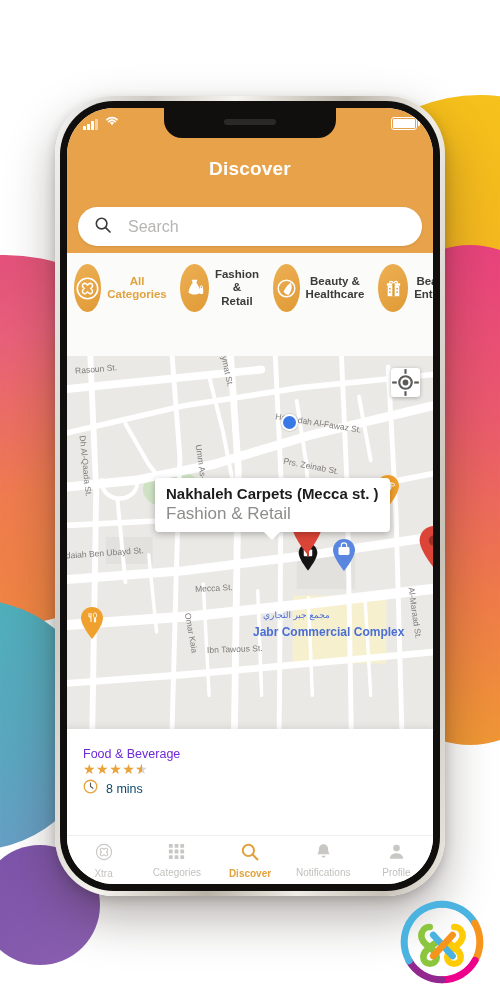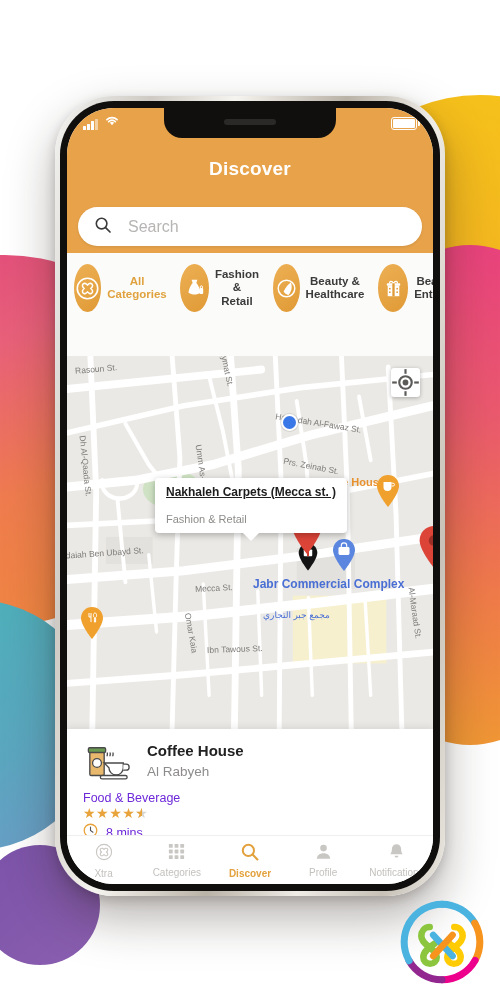--- a/index.html
+++ b/index.html
@@ -126,39 +126,39 @@
   .map{
     position:absolute;top:248px;left:0;right:0;bottom:155px;
     background:#ebe9e5;overflow:hidden;z-index:10;
   }
   .map svg{position:absolute;inset:0;width:100%;height:100%;}
   .maplabel{
     position:absolute;font-size:8.5px;color:#7e7c79;white-space:nowrap;
     pointer-events:none;
   }
   .poi-orange{color:#e8922f;font-weight:bold;font-size:11px;}
-  .poi-blue{color:#4a6fd4;font-weight:bold;font-size:12px;text-align:center;line-height:13px;}
+  .poi-blue{color:#4a6fd4;font-weight:bold;font-size:12px;text-align:center;line-height:13px;margin-top:48px;}
   .poi-ar{color:#4a6fd4;font-size:9px;text-align:left;}
 
   .locate-btn{
     position:absolute;right:13px;top:12px;width:29px;height:29px;background:#fff;
     border-radius:3px;box-shadow:0 1px 4px rgba(0,0,0,.28);
     display:flex;align-items:center;justify-content:center;z-index:18;
   }
   .bluedot{
     position:absolute;width:13px;height:13px;border-radius:50%;background:#3b78e7;
     border:2px solid #fff;box-shadow:0 0 0 1px rgba(0,0,0,.10);
   }
   .pin{position:absolute;width:26px;height:34px;}
   .callout{
     position:absolute;background:#fff;border-radius:4px;padding:7px 11px 8px;
     box-shadow:0 2px 7px rgba(0,0,0,.28);z-index:19;
   }
-  .callout .c-title{font-size:12px;font-weight:bold;color:#1d1d1d;white-space:nowrap;text-decoration:underline;}
-  .callout .c-sub{font-size:11px;color:#8d8c8a;margin-top:14px;}
+  .callout .c-title{font-size:15px;font-weight:bold;color:#1d1d1d;white-space:nowrap;}
+  .callout .c-sub{font-size:17px;color:#8d8c8a;margin-top:2px;}
   .callout::after{
     content:"";position:absolute;left:50%;bottom:-8px;transform:translateX(-50%);
     border-left:9px solid transparent;border-right:9px solid transparent;
     border-top:9px solid #fff;
   }
 
   
   .card{
     position:absolute;left:0;right:0;bottom:48px;height:107px;background:#fff;
     z-index:25;padding:13px 16px 0;box-sizing:border-box;
@@ -166,21 +166,21 @@
   }
   .card-top{display:flex;align-items:flex-start;gap:14px;}
   .card-icon{width:50px;height:44px;flex:none;}
   .card-name{font-size:15px;font-weight:bold;color:#222;}
   .card-area{font-size:13.5px;color:#8d8c8a;margin-top:5px;}
   .card-cat{font-size:12.5px;color:#6d28d9;margin-top:5px;}
   .stars{margin-top:1px;display:flex;gap:.5px;font-size:14px;color:#e8a33b;line-height:14px;}
   .star-half{position:relative;color:#d8d6d3;}
   .star-half span{position:absolute;left:0;top:0;width:50%;overflow:hidden;color:#e8a33b;}
   .timerow{display:flex;align-items:center;gap:8px;margin-top:3px;}
-  .timetxt{font-size:12.5px;color:#6d28d9;}
+  .timetxt{font-size:12.5px;color:#0c4a6e;}
 
   
   .tabbar{
     position:absolute;left:0;right:0;bottom:0;height:48px;background:#fff;
     display:flex;align-items:center;z-index:30;border-top:1px solid #f0efed;
   }
   .tab{flex:1;display:flex;flex-direction:column;align-items:center;gap:2px;}
   .tab-label{font-size:10px;color:#c3c1bd;}
   .tab.active .tab-label{color:#e2a13c;font-weight:bold;}
 
@@ -416,37 +416,20 @@
             <line x1="10" y1="0.8" x2="10" y2="4" stroke="#5c5b59" stroke-width="1.5"></line>
             <line x1="10" y1="16" x2="10" y2="19.2" stroke="#5c5b59" stroke-width="1.5"></line>
             <line x1="0.8" y1="10" x2="4" y2="10" stroke="#5c5b59" stroke-width="1.5"></line>
             <line x1="16" y1="10" x2="19.2" y2="10" stroke="#5c5b59" stroke-width="1.5"></line>
           </svg>
         </span>
       </div>
     </div>
 
     <div class="card">
-      <div class="card-top">
-        <div class="card-icon">
-          <svg width="50" height="44" viewBox="0 0 52 46">
-            <rect x="7" y="10" width="15" height="25" rx="1.4" fill="#e8b86d" stroke="#4a4a4a" stroke-width="1.4"></rect>
-            <rect x="5.5" y="6" width="18" height="5" rx="1.4" fill="#6a9a52" stroke="#4a4a4a" stroke-width="1.4"></rect>
-            <circle cx="14.5" cy="22" r="4.6" fill="#fff" stroke="#4a4a4a" stroke-width="1.3"></circle>
-            <path d="M25 11c1 1.6 0 2.6 0 4M28 11c1 1.6 0 2.6 0 4M31 11c1 1.6 0 2.6 0 4" stroke="#3e3e3e" stroke-width="1.3" fill="none"></path>
-            <path d="M22 22h20v5a7.5 7.5 0 0 1-15 0z" fill="#fff" stroke="#4a4a4a" stroke-width="1.4"></path>
-            <path d="M42 23.2h3a3.1 3.1 0 0 1 0 6.2h-3" stroke="#4a4a4a" stroke-width="1.4" fill="#fff"></path>
-            <rect x="18" y="35" width="28" height="3.6" rx="1.8" fill="#fff" stroke="#4a4a4a" stroke-width="1.4"></rect>
-          </svg>
-        </div>
-        <div>
-          <div class="card-name">Coffee House</div>
-          <div class="card-area">Al Rabyeh</div>
-        </div>
-      </div>
       <div class="card-cat">Food &amp; Beverage</div>
       <div class="stars">
         <span>★</span>
         <span>★</span>
         <span>★</span>
         <span>★</span>
         <span class="star-half">★<span>★</span></span>
       </div>
       <div class="timerow">
         <span>
@@ -496,35 +479,35 @@
             <circle cx="8.4" cy="8.4" r="5.6" stroke="#e2a13c" stroke-width="2" fill="none"></circle>
             <line x1="12.6" y1="12.6" x2="17.4" y2="17.4" stroke="#e2a13c" stroke-width="2.1" stroke-linecap="round"></line>
           </svg>
         </span>
         <span class="tab-label">Discover</span>
       </div>
 
       <div class="tab">
         <span>
           <svg width="19" height="19" viewBox="0 0 20 20">
+            <path d="M10 2.4a4.8 4.8 0 0 1 4.8 4.8c0 3.6 1.3 5.2 1.8 5.8H3.4c.5-.6 1.8-2.2 1.8-5.8A4.8 4.8 0 0 1 10 2.4z" fill="#c9c7c3"></path>
+            <path d="M8 14.4a2 2 0 0 0 4 0z" fill="#c9c7c3"></path>
+          </svg>
+        </span>
+        <span class="tab-label">Notifications</span>
+      </div>
+
+      <div class="tab">
+        <span>
+          <svg width="19" height="19" viewBox="0 0 20 20">
             <circle cx="10" cy="6.4" r="3.5" fill="#c9c7c3"></circle>
             <path d="M3 17.6c0-3.6 3.1-5.8 7-5.8s7 2.2 7 5.8z" fill="#c9c7c3"></path>
           </svg>
         </span>
         <span class="tab-label">Profile</span>
-      </div>
-
-      <div class="tab">
-        <span>
-          <svg width="19" height="19" viewBox="0 0 20 20">
-            <path d="M10 2.4a4.8 4.8 0 0 1 4.8 4.8c0 3.6 1.3 5.2 1.8 5.8H3.4c.5-.6 1.8-2.2 1.8-5.8A4.8 4.8 0 0 1 10 2.4z" fill="#c9c7c3"></path>
-            <path d="M8 14.4a2 2 0 0 0 4 0z" fill="#c9c7c3"></path>
-          </svg>
-        </span>
-        <span class="tab-label">Notifications</span>
       </div>
 
     </div>
 
   </div>
  </div>
 </div>
 
 <div class="logo">
   <svg viewBox="0 0 100 100" width="88" height="88">

